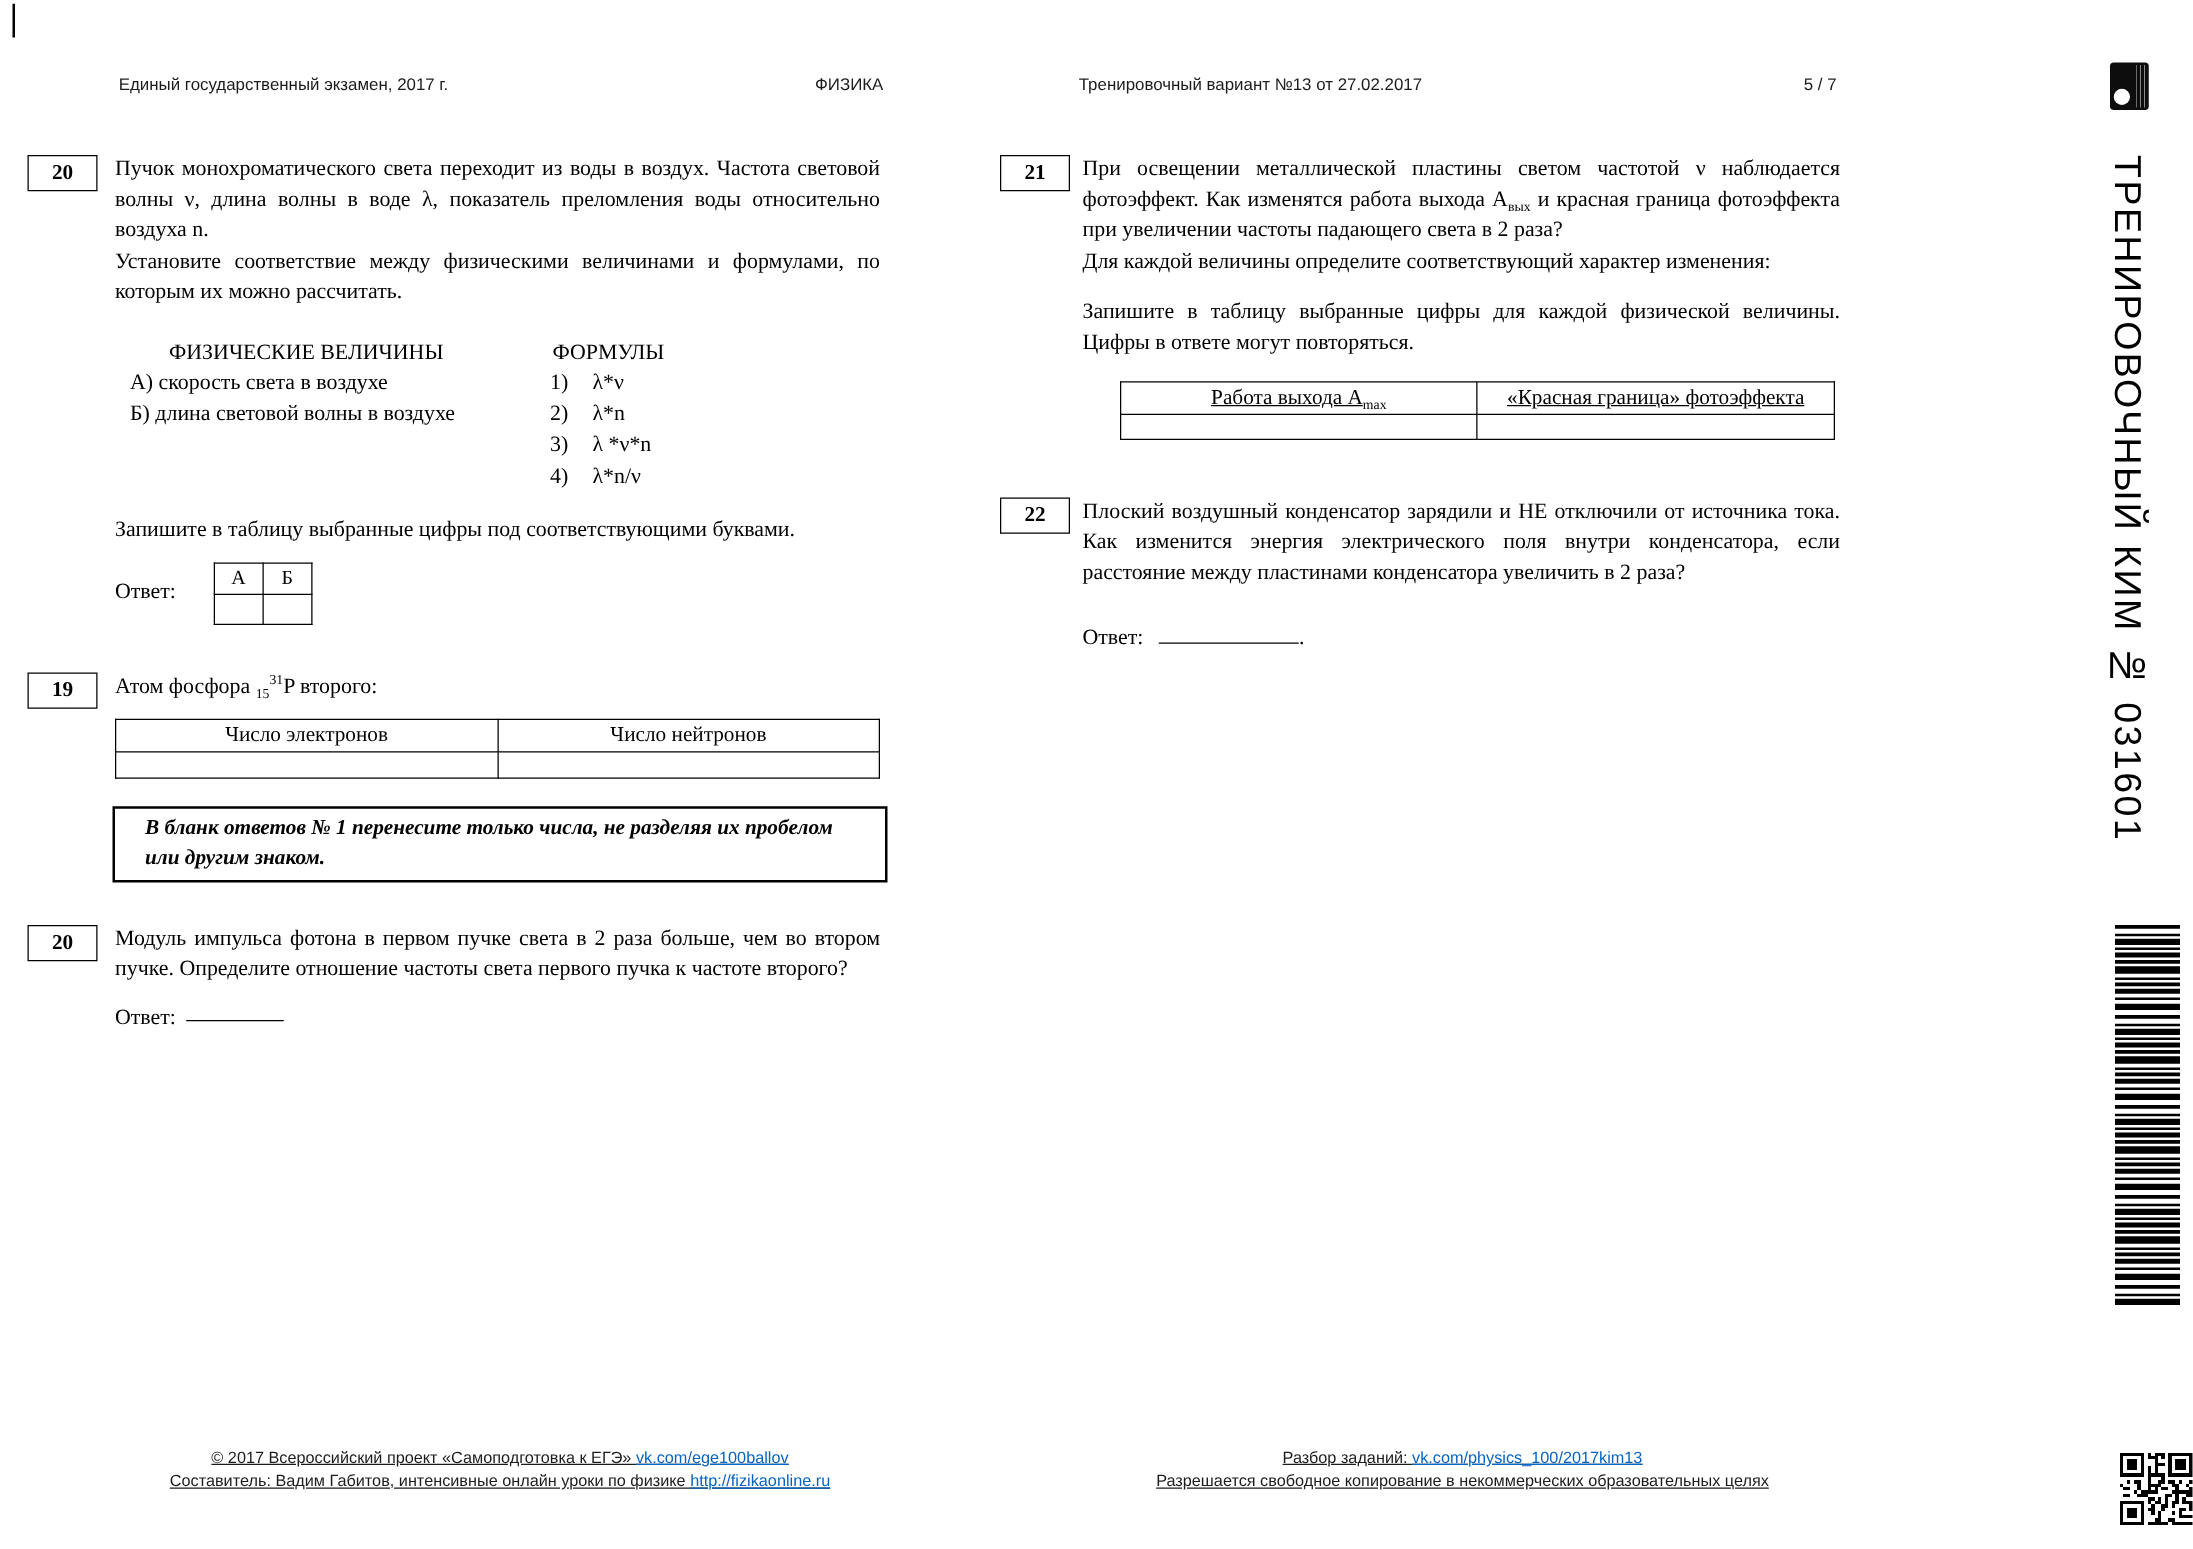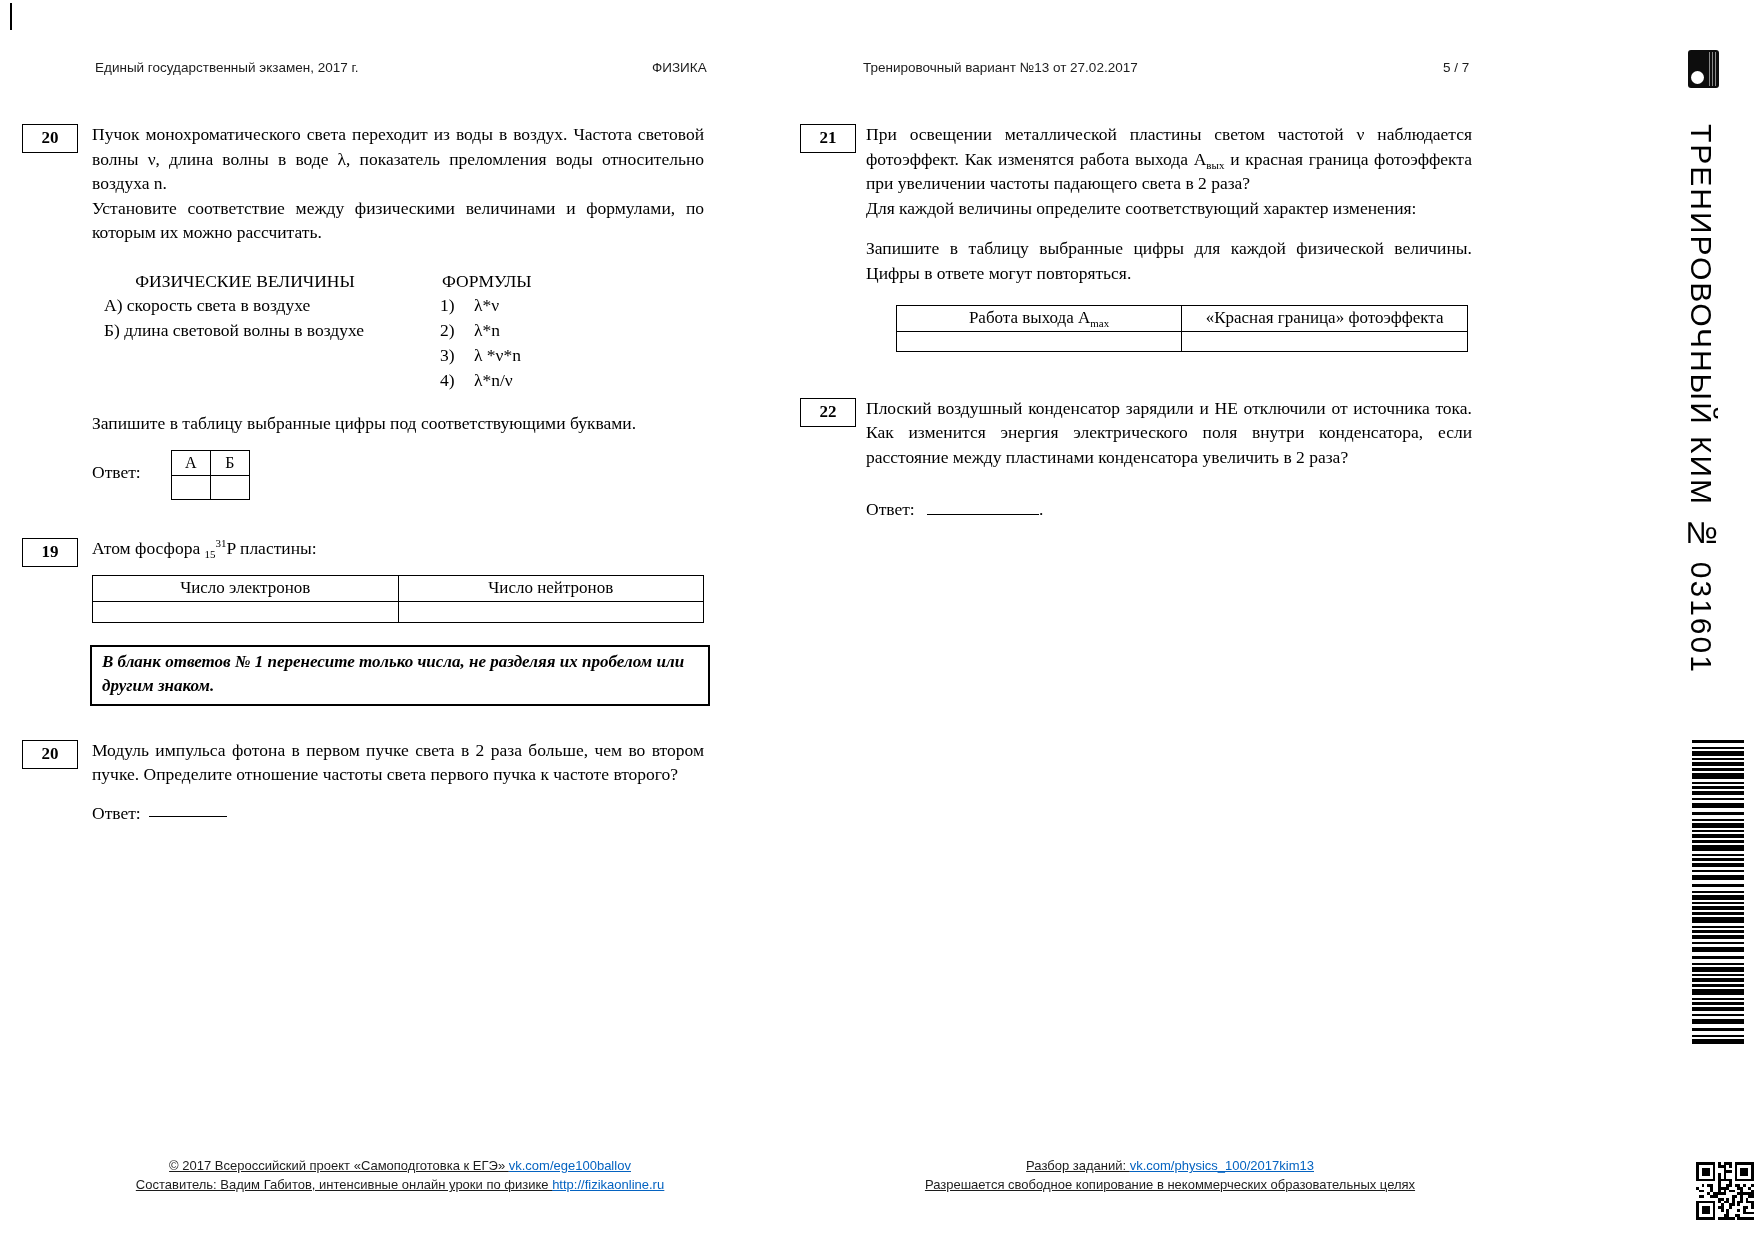--- a/index.html
+++ b/index.html
@@ -39,26 +39,26 @@
   .ans-line{display:flex;align-items:flex-start;margin-top:14px;}
   .ans-lbl{padding-top:10px;}
   table{border-collapse:collapse;}
   td{border:1px solid #000;text-align:center;padding:0;font-size:17px;}
   .t18{margin-left:30px;}
   .t18 td{width:38px;height:20px;font-size:16px;}
   .t18 tr.empty td{height:23px;}
   .t19{margin-top:14px;width:612px;}
   .t19 td{height:25px;width:50%;}
   .t19 tr.empty td{height:20px;}
-  .t21{margin:20px 4px 0 30px;}
+  .t21{margin:20px 4px 0 30px;text-decoration:underline;}
   .t21 td{width:288px;height:24px;}
   .t21 tr.empty td{height:19px;}
   .note{
     box-sizing:border-box;margin-top:22px;margin-left:-2px;width:620px;
-    border:2px solid #000;padding:3px 10px 6px;
+    border:2px solid #000;padding:3px 24px 6px;
     font-weight:bold;font-style:italic;font-size:17px;line-height:24px;
   }
   sub{font-size:11px;vertical-align:-4px;line-height:0;}
   sup{font-size:11px;vertical-align:7px;line-height:0;}
   .blank{display:inline-block;border-bottom:1.3px solid #000;height:15px;margin-left:8px;}
   .blank20{width:78px;}
   .blank22{width:112px;}
   
   .optlist{margin-top:8px;padding-left:38px;}
   .opt{line-height:24.5px;}
@@ -140,21 +140,21 @@
       </div>
     </div>
   </div>
 
   <div class="qrow mt-q19">
     <div class="qnum">19</div>
     <div class="qbody">
       <div>
         <span>Атом фосфора</span>
         <sub>15</sub><sup>31</sup><span>P</span>
-        <span>пластины:</span>
+        <span>второго:</span>
       </div>
       <table class="t19">
         <tbody>
             <tr>
           <td>Число электронов</td>
           <td>Число нейтронов</td>
         </tr>
         <tr class="empty">
           <td></td>
           <td></td>

